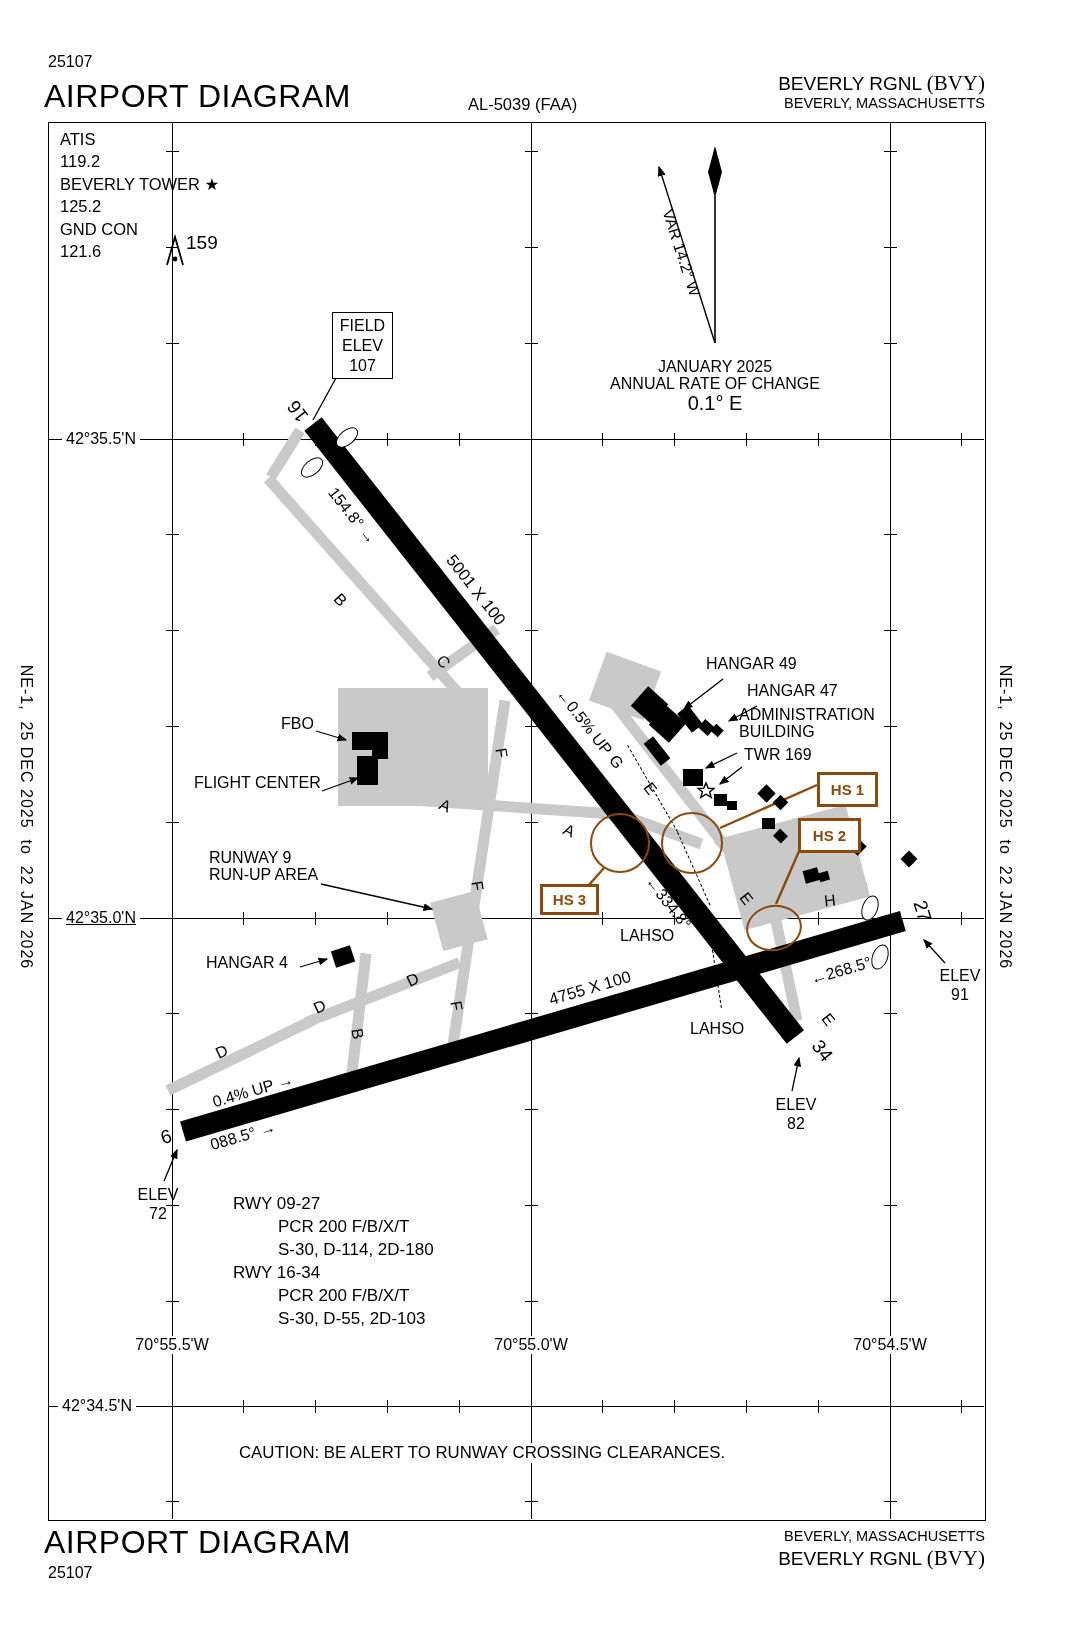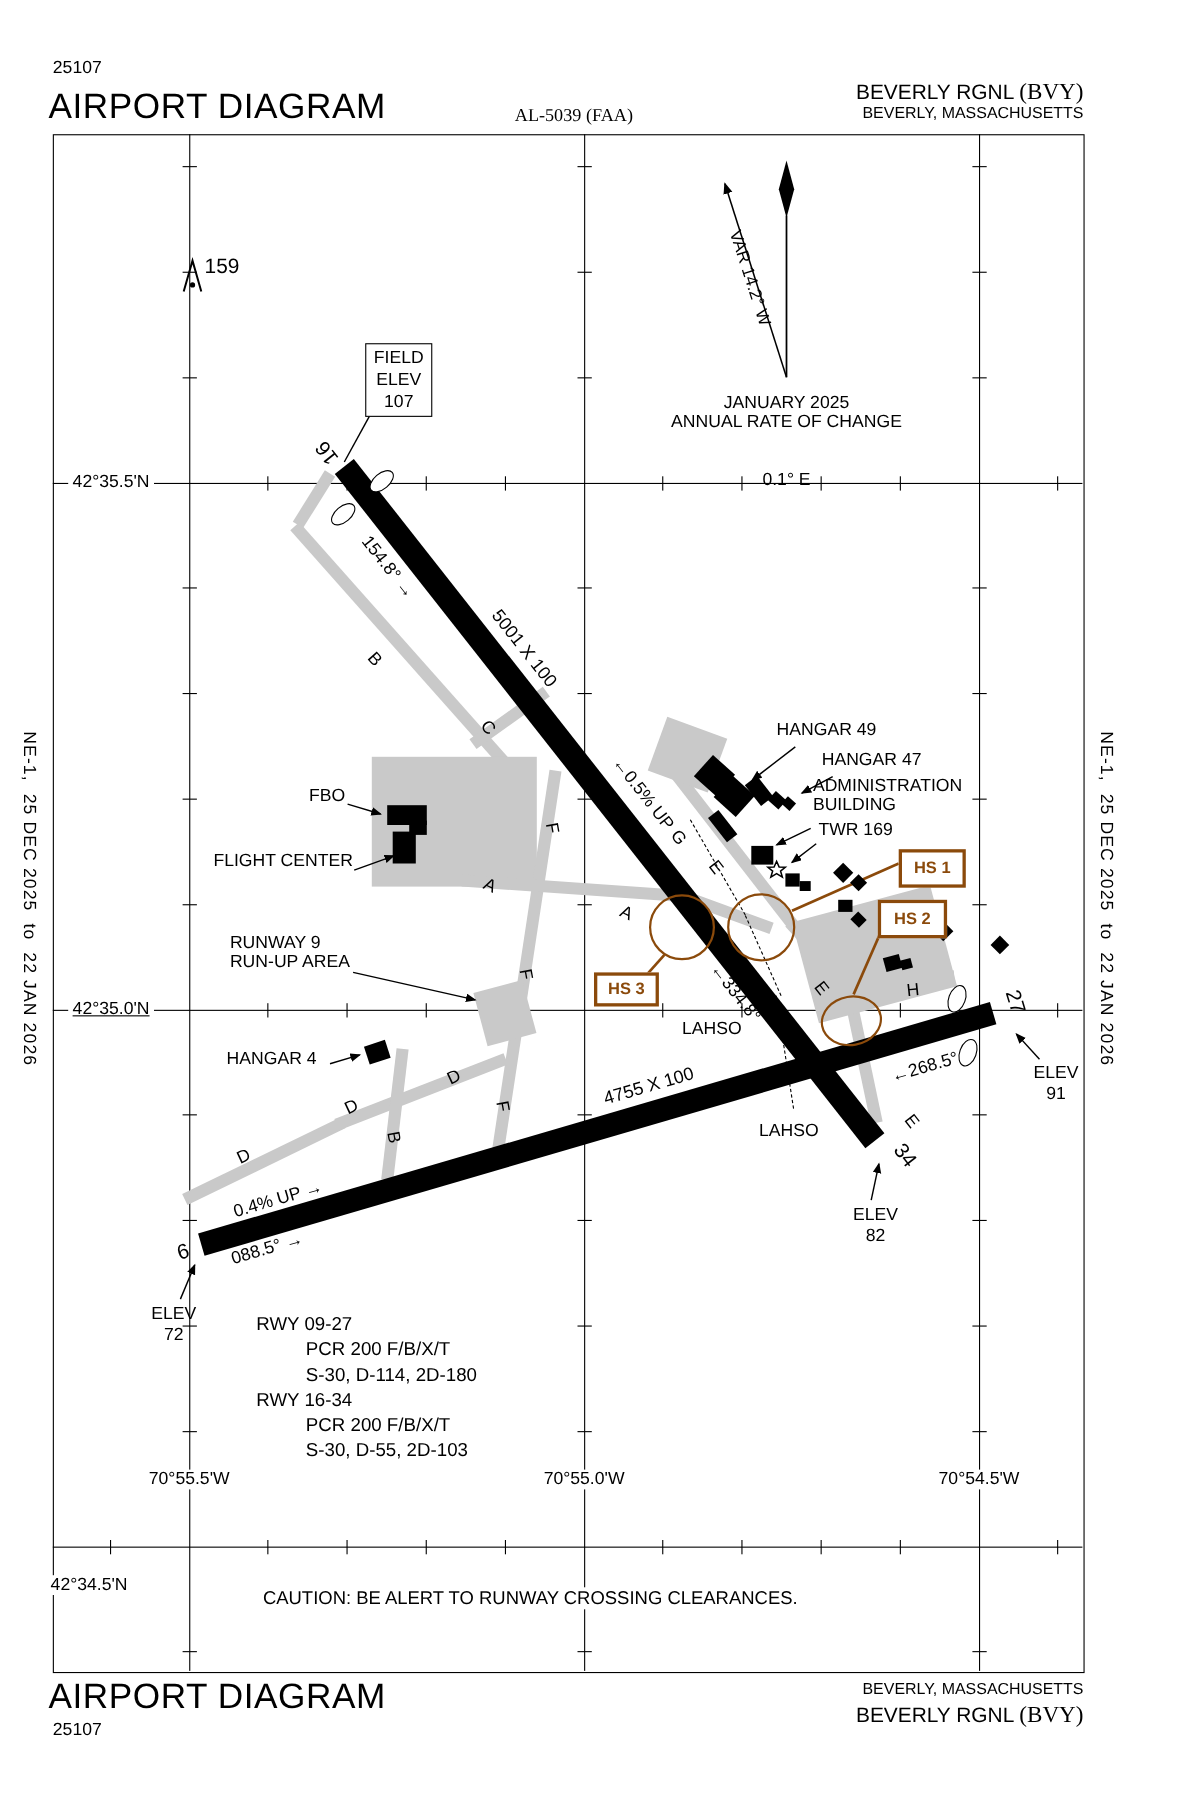--- a/index.html
+++ b/index.html
@@ -26,21 +26,21 @@
   .serif{font-family:"Liberation Serif",serif;}
   .pre{white-space:pre;}
 </style>
 </head>
 <body>
 
 <div id="page" style="--brown:#8B4A0B;">
 
   <div class="abs lbl" style="left:48px;top:53px;">25107</div>
   <div class="abs big" style="left:44px;top:78px;">AIRPORT DIAGRAM</div>
-  <div class="abs" style="left:468px;top:95px;font-size:16.5px;font-family:Liberation Serif, serif;">AL-5039 (FAA)</div>
+  <div class="abs" style="left:468px;top:95px;font-size:16.5px;">AL-5039 (FAA)</div>
   <div class="abs" style="right:91px;top:71px;font-size:19px;">
     <span>BEVERLY RGNL</span>
     <span class="serif" style="font-size:21px;">(BVY)</span>
   </div>
   <div class="abs" style="right:91px;top:95px;font-size:14.5px;">BEVERLY, MASSACHUSETTS</div>
 
   <div class="abs pre" style="left:26px;top:817px;transform:translate(-50%,-50%) rotate(90deg);font-size:16px;letter-spacing:1px;">NE-1,  25 DEC 2025  to  22 JAN 2026</div>
   <div class="abs pre" style="left:1005px;top:817px;transform:translate(-50%,-50%) rotate(90deg);font-size:16px;letter-spacing:1px;">NE-1,  25 DEC 2025  to  22 JAN 2026</div>
 
   <div class="abs" style="left:48px;top:122px;width:936px;height:1397px;border:1.3px solid #000;"></div>
@@ -212,36 +212,44 @@
   <div class="leaf" style="left:862px;top:895px;width:14px;height:24px;transform:rotate(20deg);"></div>
   <div class="leaf" style="left:872px;top:944px;width:14px;height:24px;transform:rotate(20deg);"></div>
 
   <div class="hscircle" style="left:590px;top:813px;width:56px;height:56px;"></div>
   <div class="hscircle" style="left:661px;top:812px;width:58px;height:58px;"></div>
   <div class="hscircle" style="left:746px;top:905px;width:52px;height:42px;transform:rotate(-10deg);"></div>
   <div class="hsbox" style="left:817px;top:772px;width:55px;height:29px;">HS 1</div>
   <div class="hsbox" style="left:798px;top:818px;width:57px;height:29px;">HS 2</div>
   <div class="hsbox" style="left:540px;top:884px;width:53px;height:25px;">HS 3</div>
 
+  <div class="abs" style="left:60px;top:128px;font-size:16.5px;line-height:22.4px;">
+    <div>ATIS</div>
+    <div>119.2</div>
+    <div>BEVERLY TOWER ★</div>
+    <div>125.2</div>
+    <div>GND CON</div>
+    <div>121.6</div>
+  </div>
   <div class="abs" style="left:186px;top:232px;font-size:19px;">159</div>
 
   <div class="abs" style="left:332px;top:312px;width:59px;height:62px;border:1.5px solid #000;text-align:center;font-size:16px;line-height:20px;padding-top:3px;background:#fff;">
     <div>FIELD</div>
     <div>ELEV</div>
     <div>107</div>
   </div>
 
   <div class="rc" style="left:681px;top:253px;--r:72deg;font-size:15.5px;">VAR 14.2° W</div>
   <div class="cx" style="left:715px;top:358px;font-size:16px;">JANUARY 2025</div>
   <div class="cx" style="left:715px;top:375px;font-size:16px;">ANNUAL RATE OF CHANGE</div>
-  <div class="cx" style="left:715px;top:392px;font-size:16px;margin-top:36px;">0.1° E</div>
+  <div class="cx" style="left:715px;top:392px;font-size:20px;">0.1° E</div>
 
   <div class="abs coordlabel" style="left:62px;top:430px;">42°35.5'N</div>
   <div class="abs coordlabel" style="left:62px;top:909px;text-decoration:underline;">42°35.0'N</div>
-  <div class="abs coordlabel" style="left:42px;top:1397px;margin-top:35px;">42°34.5'N</div>
+  <div class="abs coordlabel" style="left:58px;top:1397px;">42°34.5'N</div>
   <div class="cx coordlabel" style="left:172px;top:1336px;">70°55.5'W</div>
   <div class="cx coordlabel" style="left:531px;top:1336px;">70°55.0'W</div>
   <div class="cx coordlabel" style="left:890px;top:1336px;">70°54.5'W</div>
 
   <div class="rc" style="left:298px;top:411px;--r:232deg;font-size:19px;">16</div>
   <div class="rc" style="left:822px;top:1051px;--r:52deg;font-size:19px;">34</div>
   <div class="rc" style="left:166px;top:1136px;--r:163deg;font-size:19px;">9</div>
   <div class="rc" style="left:922px;top:911px;--r:73deg;font-size:19px;">27</div>
   <div class="rc" style="left:476px;top:590px;--r:51.8deg;font-size:16.5px;">5001 X 100</div>
   <div class="rc" style="left:352px;top:516px;--r:51.8deg;font-size:16px;">154.8° →</div>

